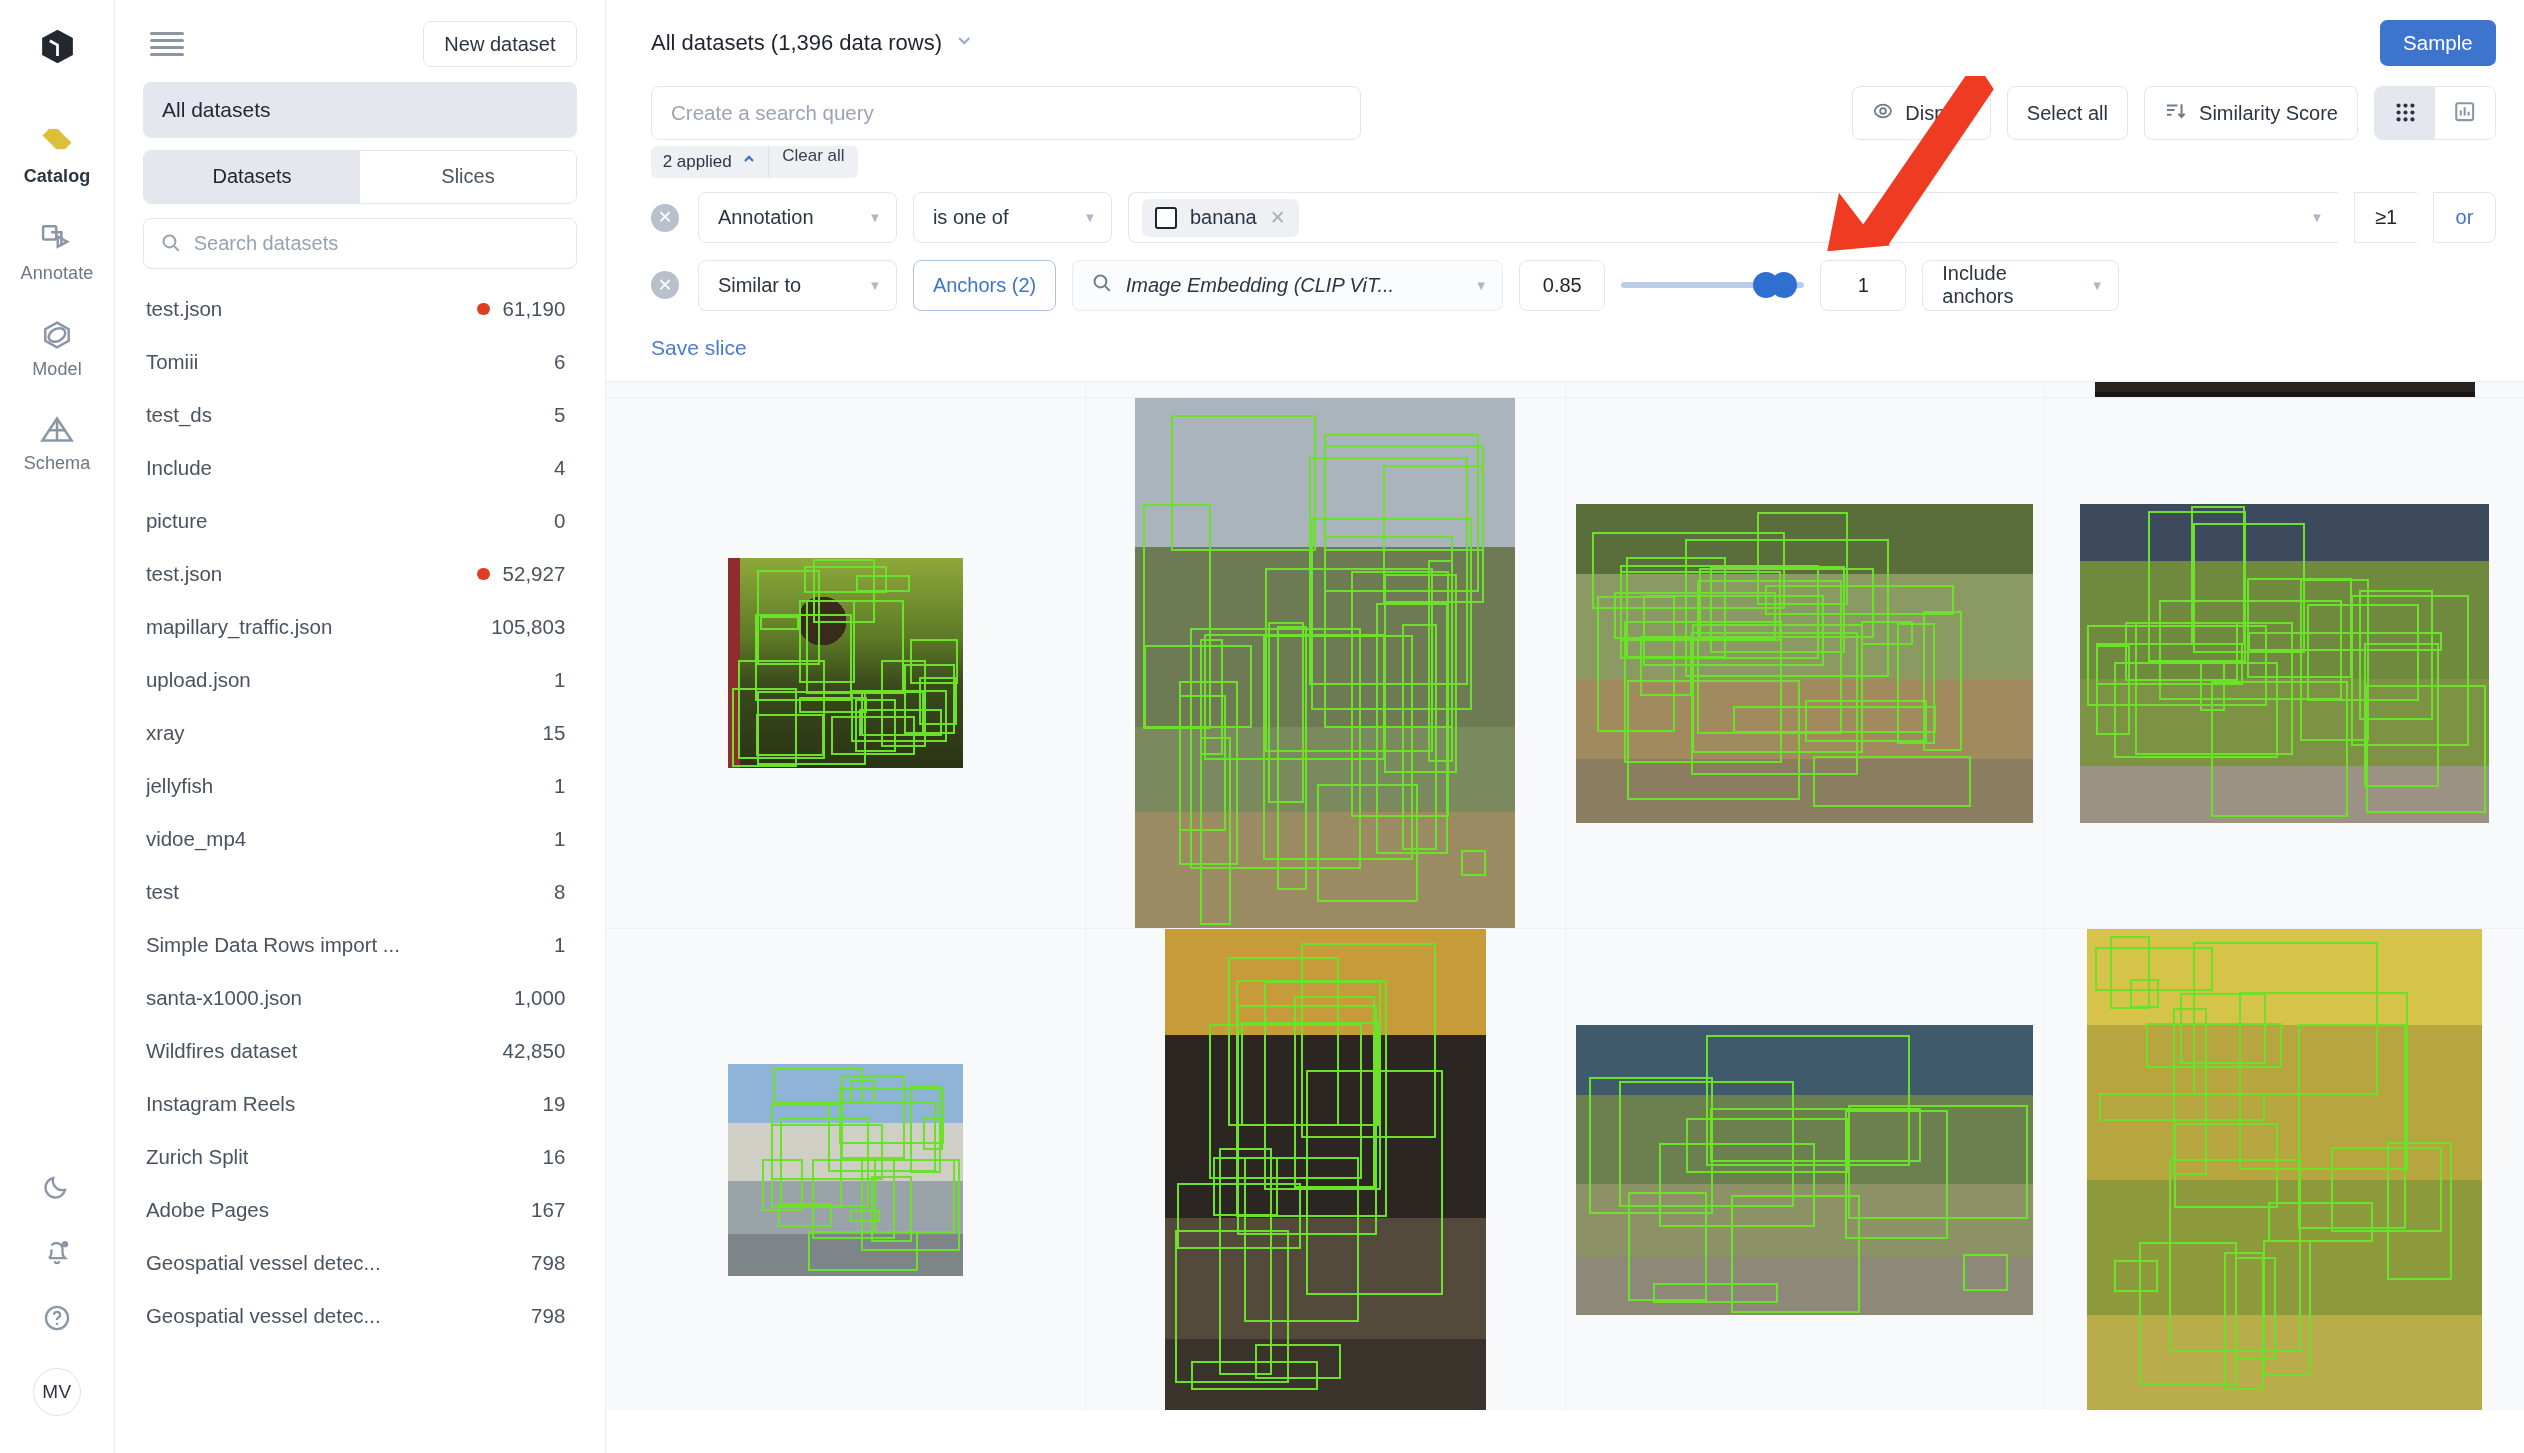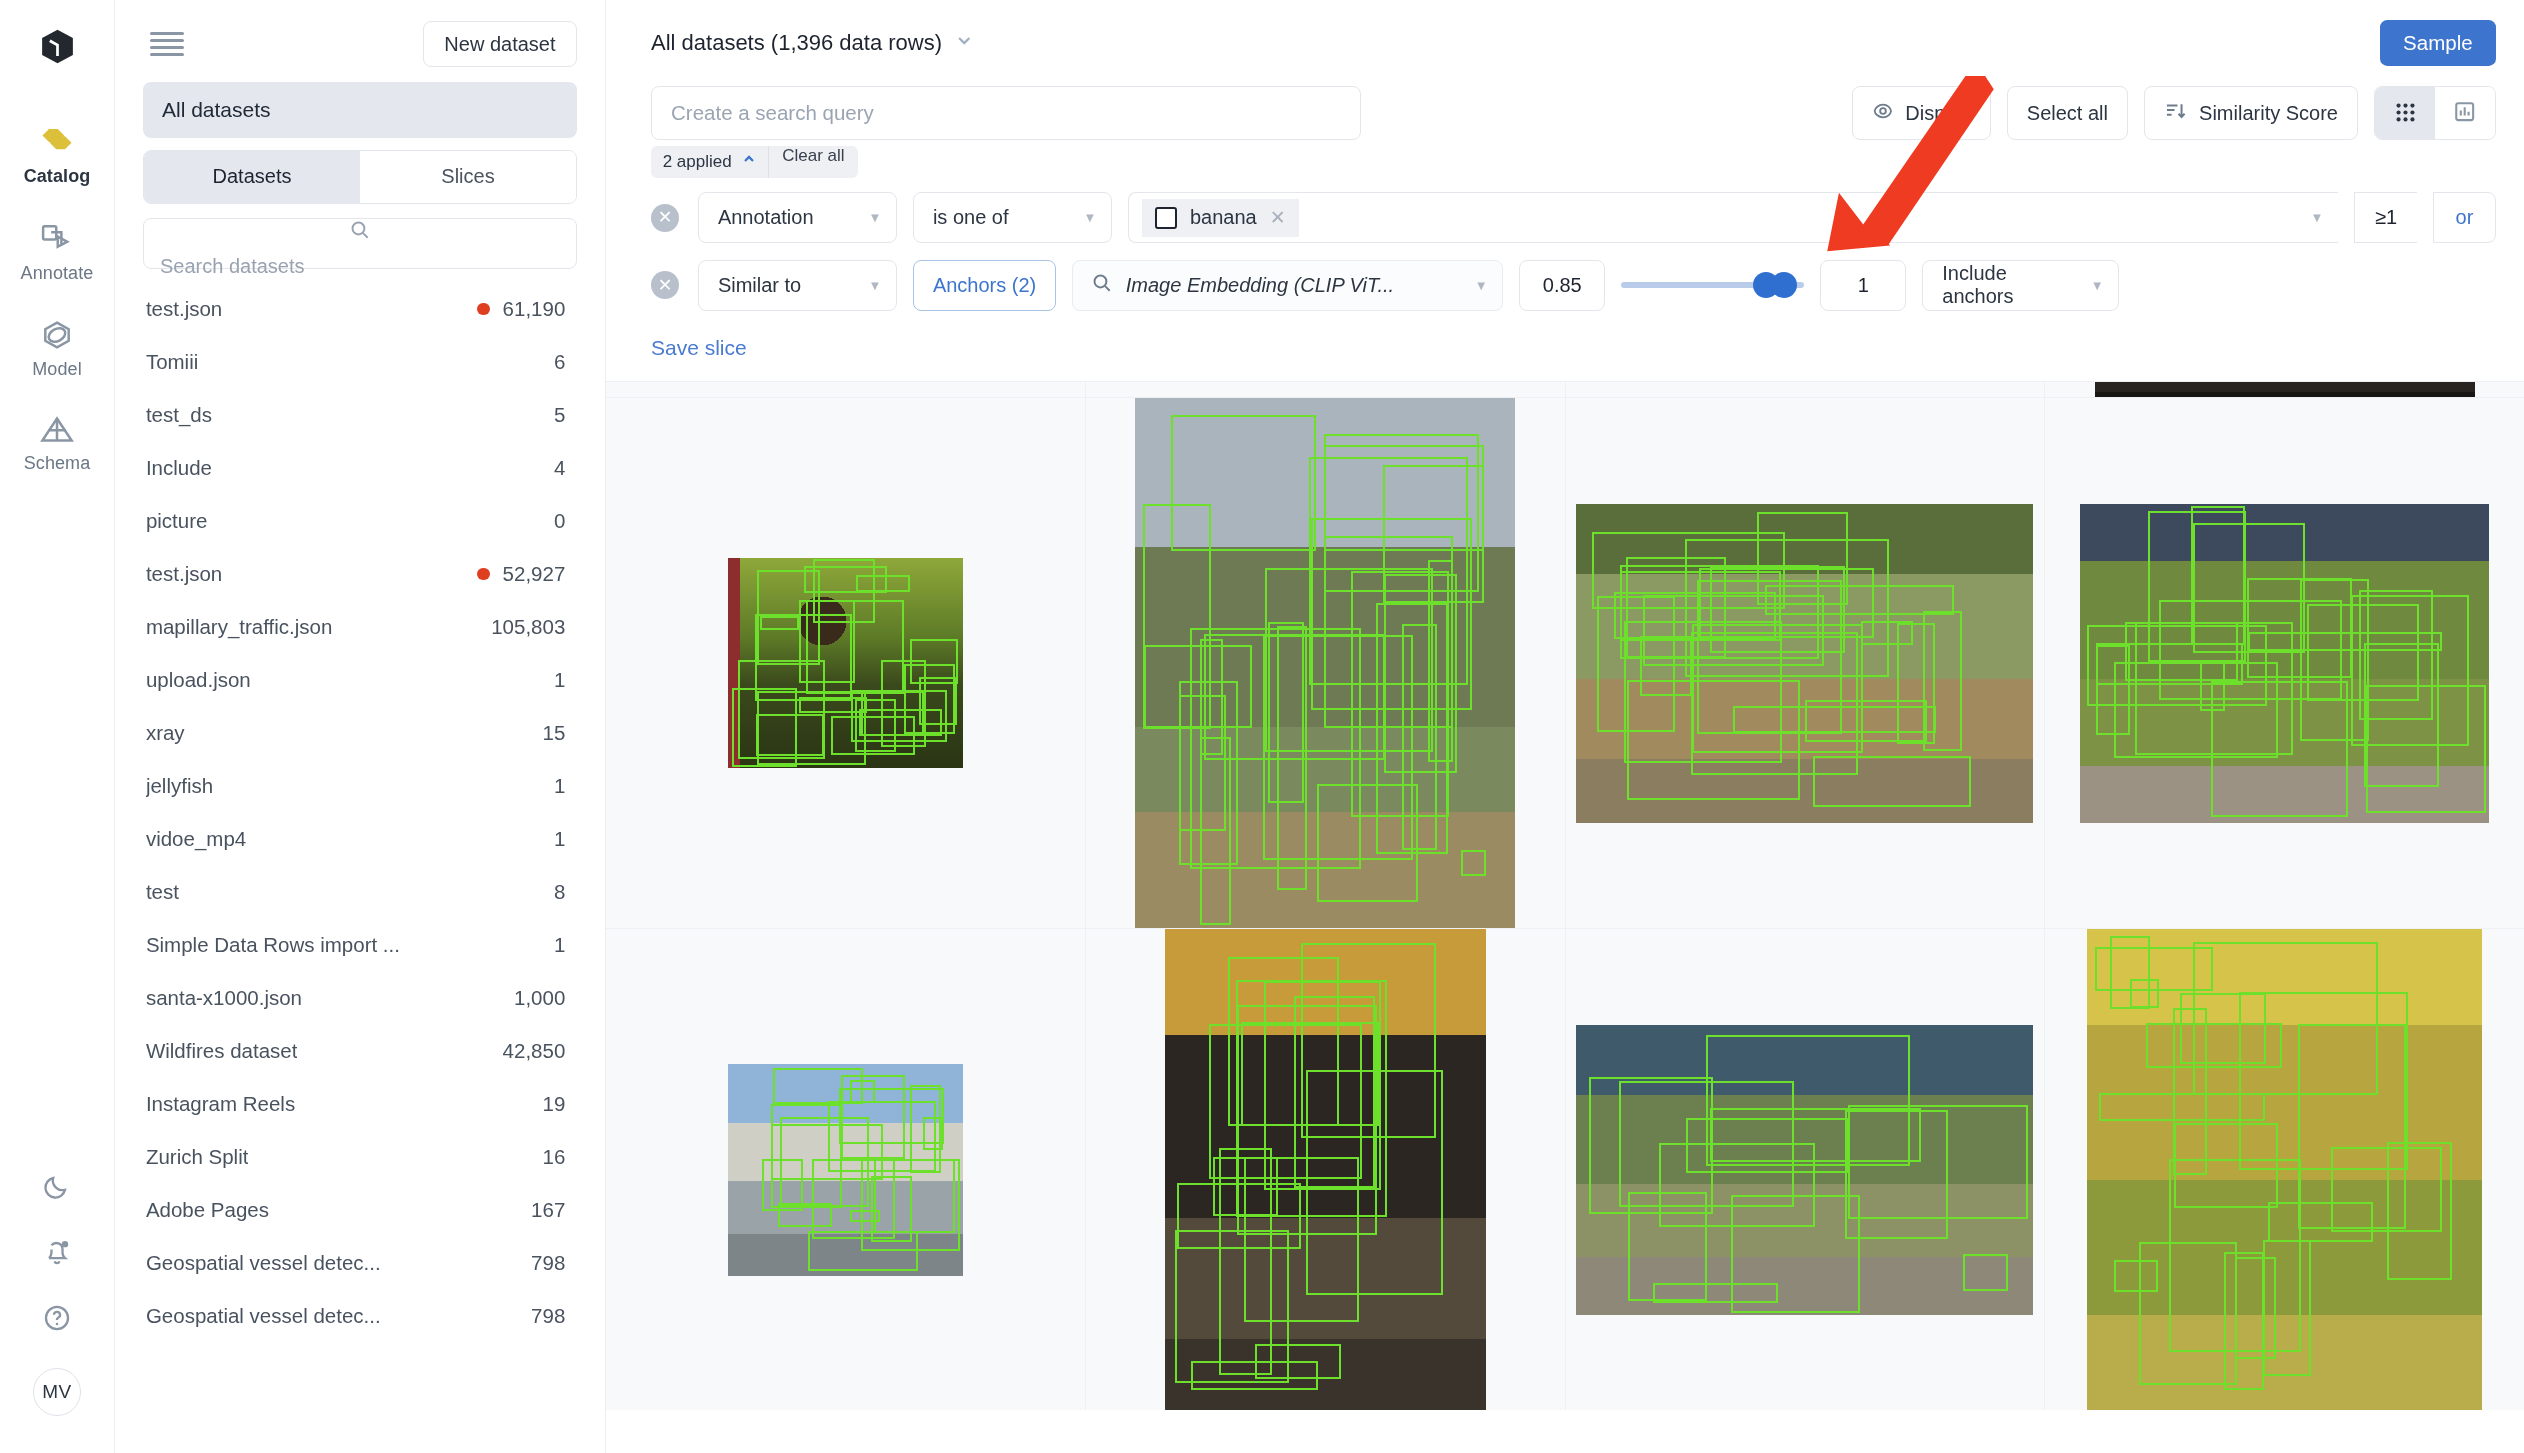--- a/index.html
+++ b/index.html
@@ -60,21 +60,21 @@
     margin-top: 11.7px; height: 54px; border: 1.5px solid #e3e6ea; border-radius: 8px;
     display: flex; overflow: hidden;
   }
   .seg-item {
     flex: 1; display: flex; align-items: center; justify-content: center;
     font-size: 20px; color: #49535f; cursor: pointer; background: #fff;
   }
   .seg-item.active { background: #e4e8ee; color: #1d2430; }
   .search-ds {
     margin-top: 14.6px; height: 51px; border: 1.5px solid #e3e6ea; border-radius: 8px;
-    display: flex; align-items: center; gap: 11.7px; padding: 0 16px; flex-direction: column;
+    display: flex; align-items: center; gap: 11.7px; padding: 0 16px;
   }
   .search-ds input {
     border: none; outline: none; font-size: 20px; color: #2c3542;
     font-family: inherit; background: transparent; width: 100%;
   }
   .search-ds input::placeholder { color: #98a2b0; }
 
   .ds-list { margin-top: 13px; }
   .ds-row {
     height: 53px; display: flex; align-items: center; justify-content: space-between;
@@ -140,21 +140,21 @@
   }
   .caret { color: #aeb7c2; font-size: 13px; margin-left: 13px; }
   .sel-annotation { width: 199px; }
   .sel-operator { width: 199px; }
   .value-box {
     flex: 1; height: 51px; border: 1.5px solid #e3e6ea; border-radius: 8px 0 0 8px; background: #fff;
     display: flex; align-items: center; padding: 0 14.6px 0 13px; min-width: 0;
     border-right: none;
   }
   .chip {
-    background: #eef0f4; border-radius: 0; height: 38px; display: flex; align-items: center;
+    background: #eef0f4; border-radius: 7px; height: 38px; display: flex; align-items: center;
     gap: 13px; padding: 0 13px;
   }
   .chk { width: 22px; height: 22px; border: 2.2px solid #1d2430; border-radius: 2.9px; background: #fff; flex-shrink: 0; cursor: pointer; }
   .chip-label { font-size: 20px; color: #2c3542; }
   .chip-x { font-size: 19px; color: #a8b1bc; cursor: pointer; }
   .vb-caret { margin-left: auto; color: #aeb7c2; font-size: 13px; }
   .count-box {
     width: 63px; height: 51px; border: 1.5px solid #e3e6ea; background: #fff;
     display: flex; align-items: center; justify-content: center; font-size: 20px; color: #1d2430;
     border-right: none; cursor: pointer;

